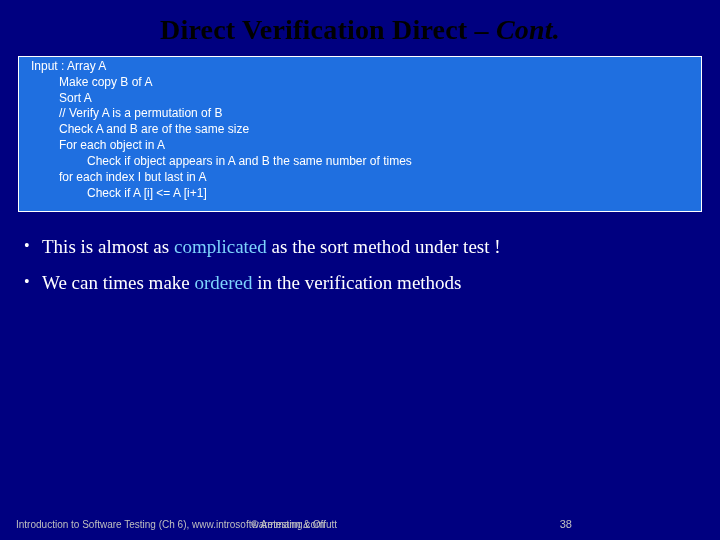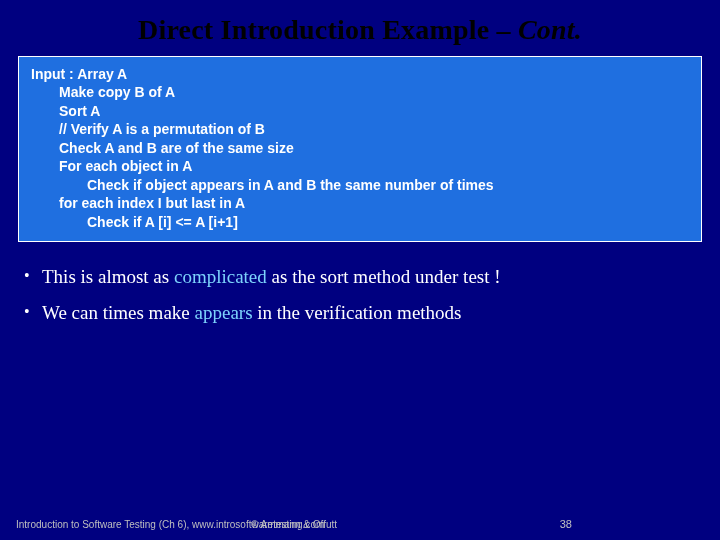--- a/index.html
+++ b/index.html
@@ -20,27 +20,26 @@
     font-size: 28px;
     font-weight: bold;
     color: #000;
     margin-bottom: 10px;
     letter-spacing: 0.2px;
   }
   .title .cont { font-style: italic; }
   .codebox {
     background: #1f6fe0;
     border: 1px solid #fff;
-    padding: 8px 12px 10px 12px;
+    padding: 2px 12px 10px 12px;
     color: #fff;
     font-family: "Comic Sans MS", "Comic Sans", cursive, sans-serif;
-    font-size: 14px;
+    font-size: 12px;
     line-height: 1.32;
     margin-bottom: 22px;
-    font-weight: bold;
   }
   .codebox .l1 { padding-left: 0; }
   .codebox .l2 { padding-left: 28px; }
   .codebox .l3 { padding-left: 56px; }
   .bullets {
     color: #fff;
     font-size: 19px;
     padding-left: 6px;
   }
   .bullet-row {
@@ -76,21 +75,21 @@
     font-size: 10px;
   }
   .footer .right { font-size: 11px; color: #c0c0c0; }
 </style>
 </head>
 <body>
 
 <div class="slide">
 
   <h1 class="title">
-    <span>Direct Introduction Example – </span><span class="cont">Cont.</span>
+    <span>Direct Verification Direct – </span><span class="cont">Cont.</span>
   </h1>
 
   <div class="codebox">
     <div class="l1">Input : Array A</div>
     <div class="l2">Make copy B of A</div>
     <div class="l2">Sort A</div>
     <div class="l2">// Verify A is a permutation of B</div>
     <div class="l2">Check A and B are of the same size</div>
     <div class="l2">For each object in A</div>
     <div class="l3">Check if object appears in A and B the same number of times</div>
@@ -101,21 +100,21 @@
   <div class="bullets">
     <div class="bullet-row">
       <div class="bullet-dot">•</div>
       <div class="bullet-text">
         <span>This is almost as </span><span class="emph">complicated</span><span> as the sort method under test !</span>
       </div>
     </div>
     <div class="bullet-row">
       <div class="bullet-dot">•</div>
       <div class="bullet-text">
-        <span>We can times make </span><span class="emph">appears</span><span> in the verification methods</span>
+        <span>We can times make </span><span class="emph">ordered</span><span> in the verification methods</span>
       </div>
     </div>
   </div>
 
   <div class="footer">
     <span>Introduction to Software Testing (Ch 6), www.introsoftwaretesting.com</span>
     <span class="center">© Ammann &amp; Offutt</span>
     <span class="right">38</span>
   </div>
 

